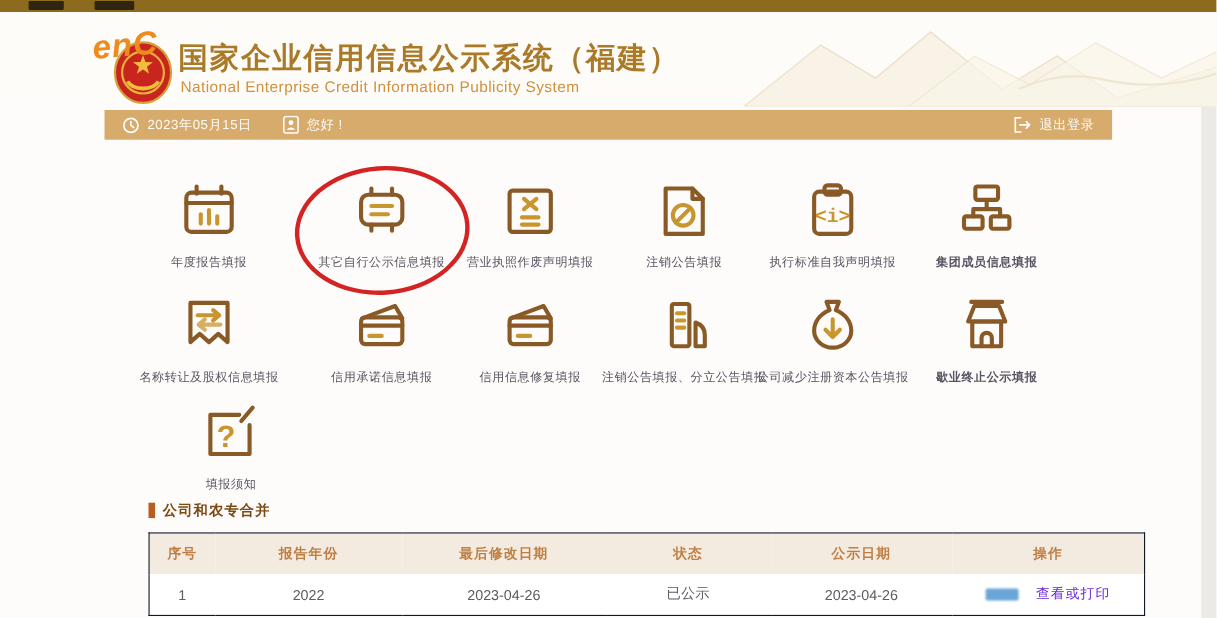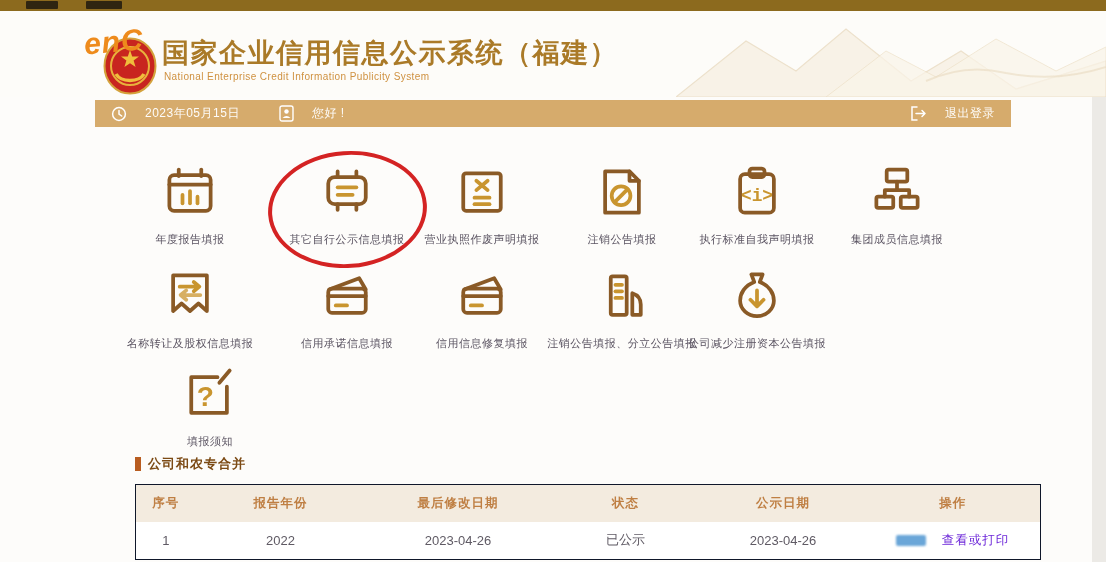--- a/index.html
+++ b/index.html
@@ -13,37 +13,37 @@
   .chip.c1 { left:26px; width:32px; }
   .chip.c2 { left:86px; width:36px; }
 
   
   .header { position:absolute; left:0; top:11px; width:1106px; height:86px; background:#fdfcf9; overflow:hidden; }
   .mountains { position:absolute; right:0; top:0; opacity:.6; }
   .watermark { position:absolute; left:84px; top:14px; font-size:30px; font-style:italic; font-weight:bold;
                color:#ee8b1c; transform:rotate(-5deg); letter-spacing:1px; z-index:3; }
   .emblem { position:absolute; left:103px; top:26px; z-index:2; }
   .title { position:absolute; left:162px; top:24px; font-size:27px; font-weight:900; color:#aa7a28; letter-spacing:1.5px; z-index:2;}
-  .subtitle { position:absolute; left:164px; top:60px; font-size:10px; color:#cf9140; letter-spacing:.4px; z-index:2;}
+  .subtitle { position:absolute; left:164px; top:60px; font-size:14px; color:#cf9140; letter-spacing:.4px; z-index:2;}
 
   
   .toolbar { position:absolute; left:95px; top:100px; width:916px; height:27px; background:#d6ab6c;
-             display:flex; align-items:center; padding:0 16px; color:#fff; font-size:12px;gap:11px; }
+             display:flex; align-items:center; padding:0 16px; color:#fff; font-size:12px; }
   .toolbar .txt { margin-left:7px; opacity:.96; letter-spacing:.5px; }
   .toolbar .useri { margin-left:28px; }
   .toolbar .spacer { flex:1; }
   .toolbar svg { display:block; }
 
   
   .grid-item { position:absolute; width:150px; text-align:center; cursor:pointer; }
   .grid-item .ic { height:64px; display:flex; align-items:center; justify-content:center; }
   .grid-item .lb { margin-top:7px; font-size:11px; color:#5b5462; line-height:1.5; letter-spacing:.5px; }
   .r1 { top:160px; } .r2 { top:264px; } .r3 { top:362px; }
   .c1i { left:115px; } .c2i { left:272px; } .c3i { left:407px; }
-  .c4i { left:547px; } .c5i { left:682px; } .c6i { left:822px; }
+  .c4i { left:547px; } .c5i { left:682px; } .c6i { left:822px;font-weight:bold; }
   .c1r3 { left:135px; }
   .red-circle { position:absolute; left:268px; top:151px; width:159px; height:117px;
                 border:4px solid #d42323; border-radius:50%; transform:rotate(-4deg); z-index:6; pointer-events:none; }
 
   
   .section-title { position:absolute; left:135px; top:455px; display:flex; align-items:center; }
   .section-title .bar { width:6px; height:14px; background:#b85c20; margin-right:7px; }
   .section-title .t { font-size:13px; font-weight:bold; color:#7c4a14; letter-spacing:1px; }
 
   table.report { position:absolute; left:135px; top:484px; width:905px; border-collapse:collapse; table-layout:fixed;
@@ -238,20 +238,31 @@
   <div class="grid-item r2 c5i">
     <div class="ic">
         <svg width="60" height="60" viewBox="0 0 64 64" class="ico">
       <path d="M26 9 h12 l-3 8 c10 4 15 12 15 20 a16.5 15 0 0 1 -36 0 c0 -8 5 -16 15 -20 Z"></path>
       <path class="gold" d="M32 26 V42 M25 36 L32 43 L39 36"></path>
     </svg>
       </div>
     <div class="lb">公司减少注册资本公告填报</div>
   </div>
 
+  <div class="grid-item r2 c6i">
+    <div class="ic">
+        <svg width="60" height="60" viewBox="0 0 64 64" class="ico">
+      <line x1="17" y1="9" x2="47" y2="9"></line>
+      <path d="M14 28 L20 13 H44 L50 28 Z"></path>
+      <rect x="18" y="28" width="28" height="24"></rect>
+      <path d="M27 52 v-8 a5 5 0 0 1 10 0 v8"></path>
+    </svg>
+      </div>
+    <div class="lb">歇业终止公示填报</div>
+  </div>
 
   <div class="grid-item r3 c1r3">
     <div class="ic">
         <svg width="60" height="60" viewBox="0 0 64 64" class="ico">
       <path d="M50 24 V52 H12 V14 H40"></path>
       <text x="27" y="45" font-size="30" font-weight="bold" fill="#c9952f" stroke="none" text-anchor="middle" font-family="Liberation Sans, sans-serif">?</text>
       <line x1="42" y1="20" x2="53" y2="7"></line>
     </svg>
       </div>
     <div class="lb">填报须知</div>

